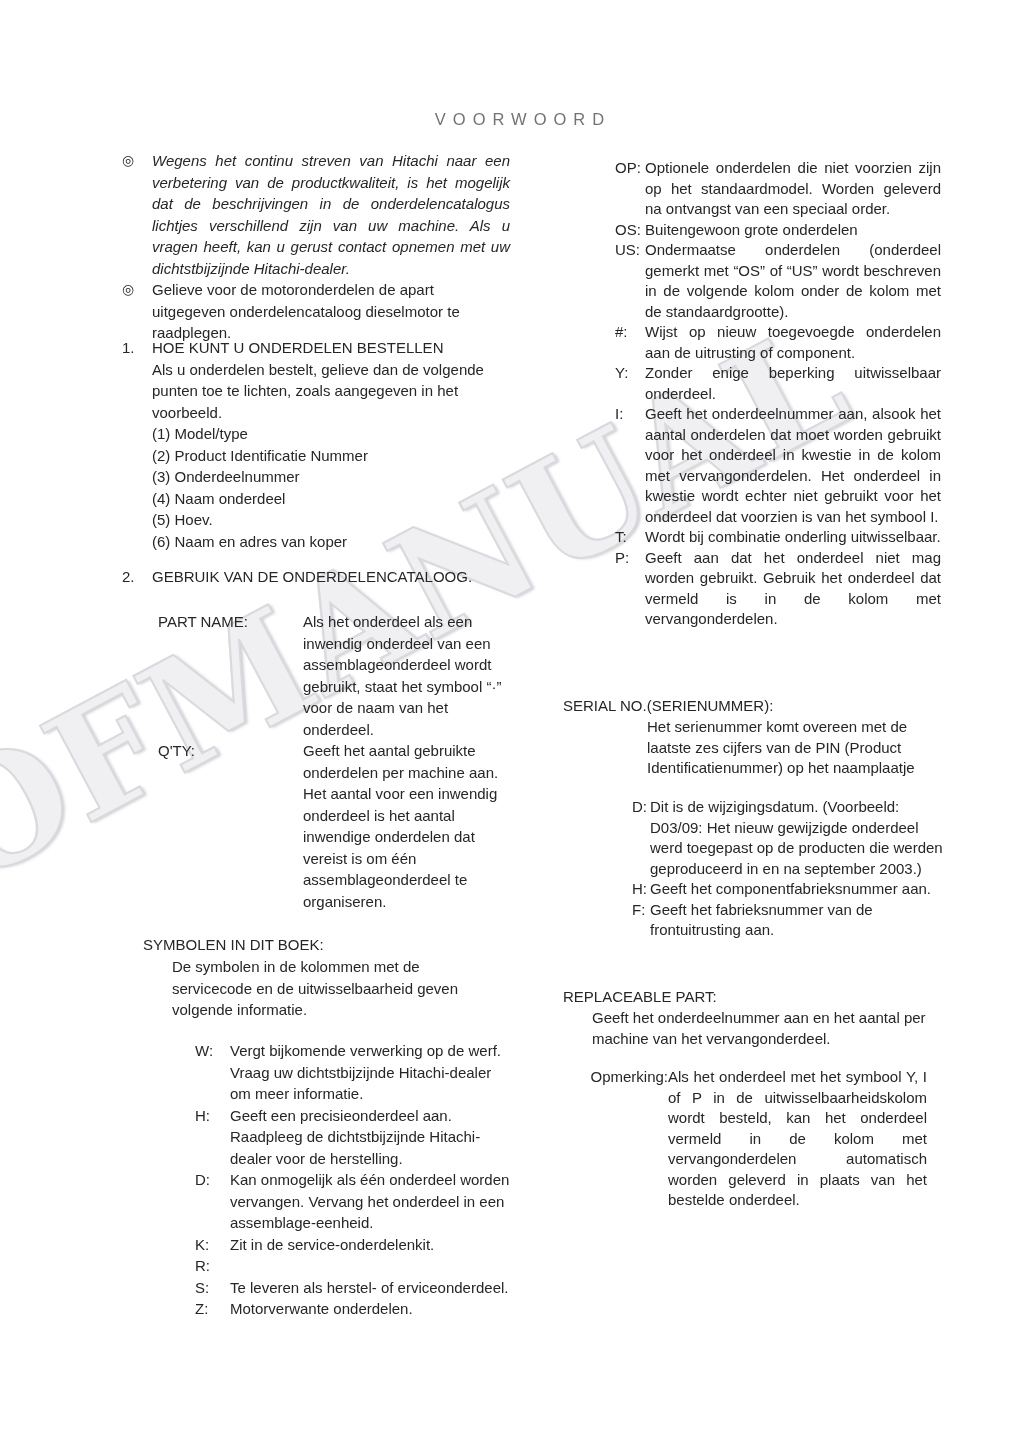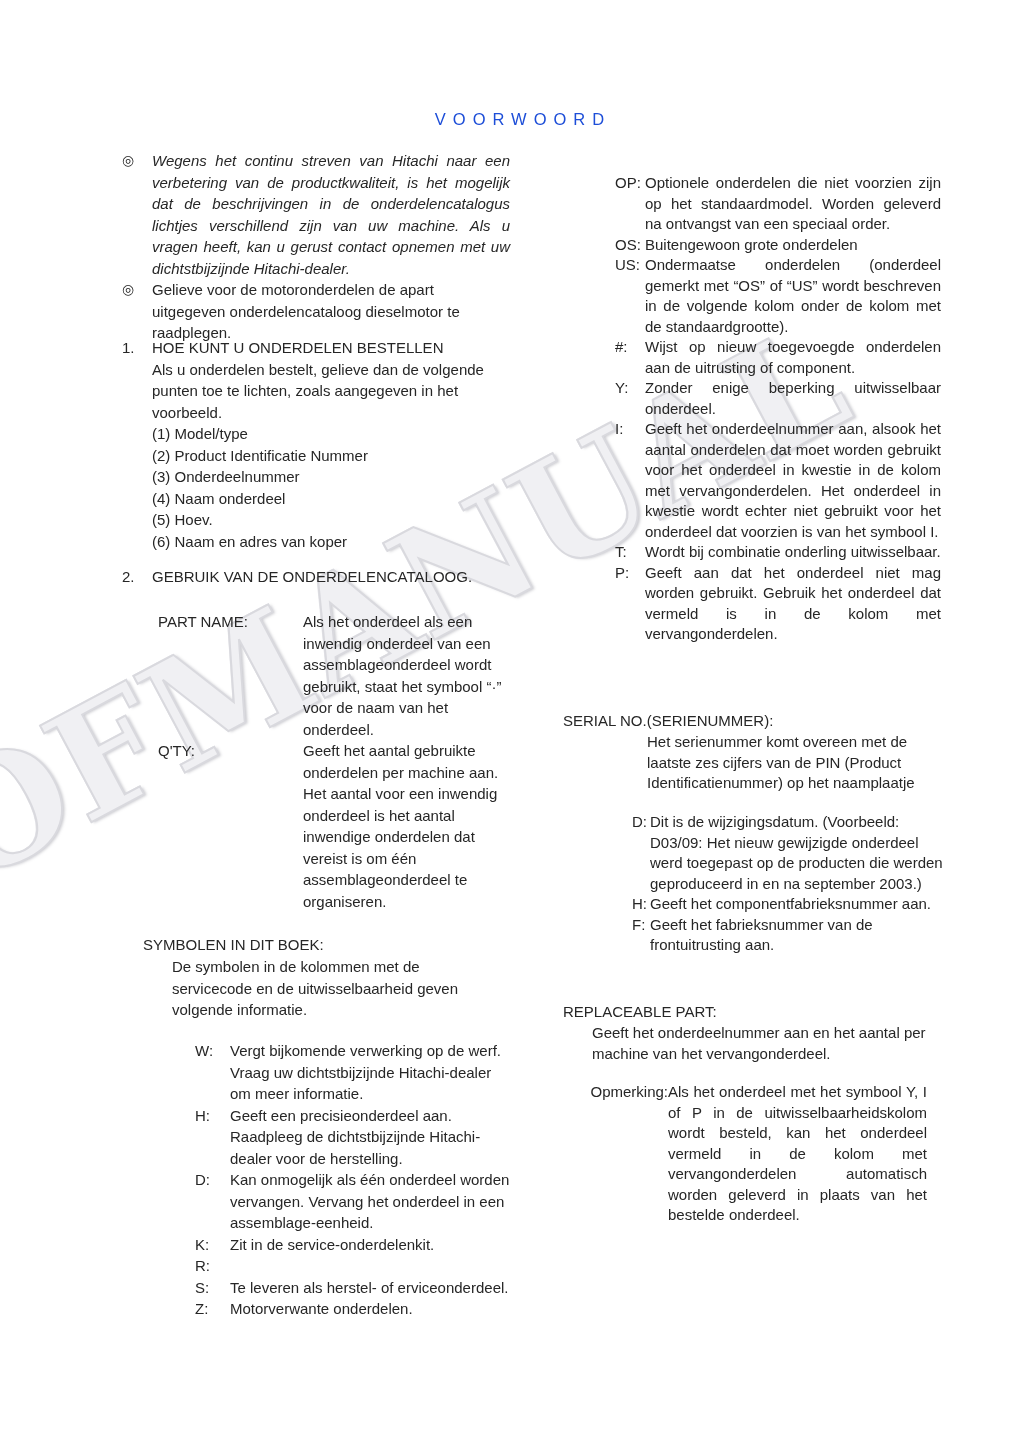--- a/index.html
+++ b/index.html
@@ -7,28 +7,28 @@
     position:relative;
     width:1024px; height:1449px;
     background:#ffffff;
     overflow:hidden;
     font-family:"Liberation Sans", sans-serif;
     color:#262626;
     font-size:15px;
   }
   .blk { position:absolute; z-index:1; }
   .lh-l { line-height:21.5px; }
-  .lh-r { line-height:20.5px;margin-top:15px; }
+  .lh-r { line-height:20.5px; }
   .just { text-align:justify;font-style:italic; }
 
   .title {
     position:absolute; z-index:1;
     left:0; top:110px; width:1024px;
     text-align:center; padding-left:22px; box-sizing:border-box;
-    font-size:16.5px; letter-spacing:7px; color:#1d4ed8;
+    font-size:16.5px; letter-spacing:7px; color:#737373;
   }
 
   .watermark {
     position:absolute; z-index:0;
     left:-55px; top:752px;
     transform:rotate(-28deg);
     transform-origin:0 50%;
     font-family:"DejaVu Serif", serif;
     font-weight:bold;
     font-size:150px;

